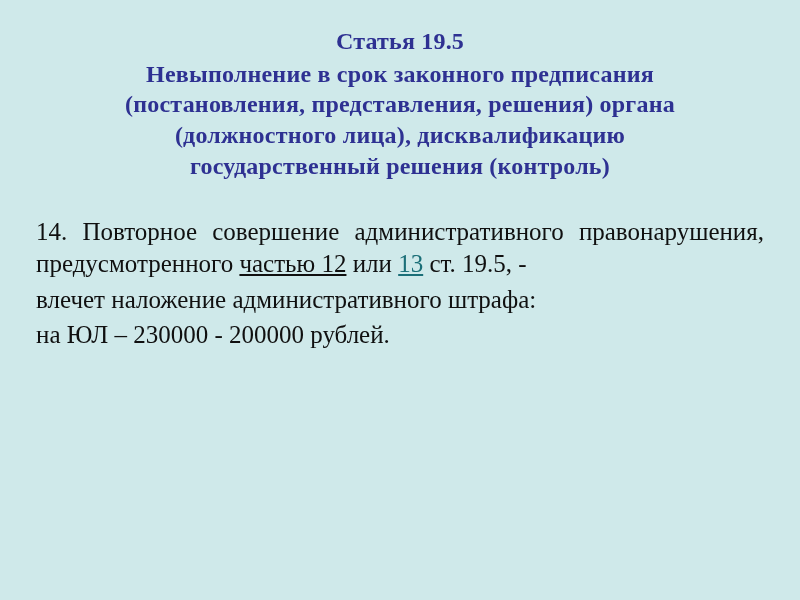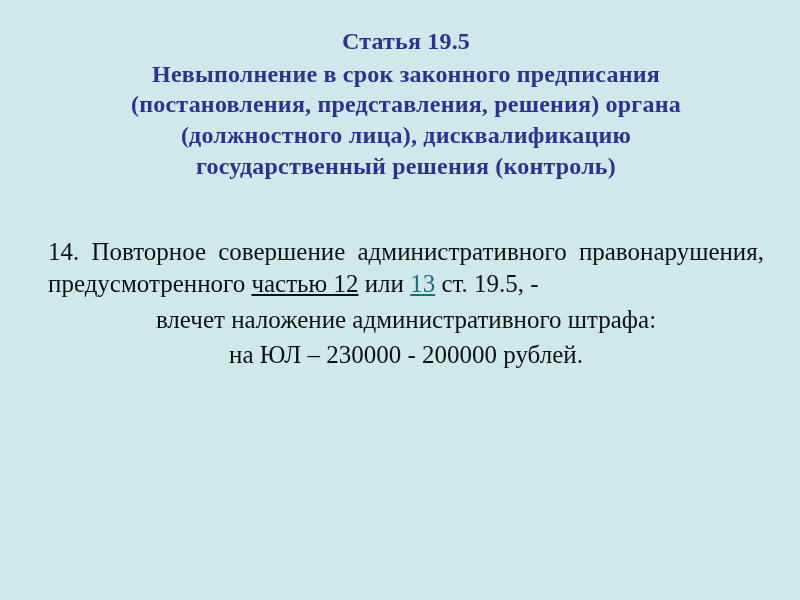--- a/index.html
+++ b/index.html
@@ -11,55 +11,55 @@
     height: 600px;
     background: #cfe9ea;
     font-family: "Liberation Serif", serif;
     overflow: hidden;
   }
   .slide {
     position: relative;
     width: 800px;
     height: 600px;
     box-sizing: border-box;
-    padding: 26px 36px 0 48px;
+    padding: 26px 36px 0 36px;
   }
   .title-block {
     text-align: center;
     color: #2e3192;
     font-family: "Liberation Serif", serif;
     font-weight: bold;
     font-size: 24px;
     line-height: 1.28;
     letter-spacing: 0.2px;
   }
   .title-line-1 {
     font-size: 24px;
     margin-bottom: 2px;
   }
   .title-rest {
     font-size: 24px;
   }
   .body-block {
-    margin-top: 54px;
+    margin-top: 34px;
     color: #101010;
     font-family: "Liberation Serif", serif;
     font-size: 25px;
     line-height: 1.30;
   }
   .para {
     text-align: justify;
     margin: 0 0 3px 0;
   }
   .para.just {
     text-align: justify;
     text-align-last: left;
   }
   .para-plain {
-    text-align: center;
+    text-align: left;
     margin: 0 0 3px 0;
   }
   .underline {
     text-decoration: underline;
   }
   .link {
     color: #1b6f78;
     text-decoration: underline;
   }
 </style>

